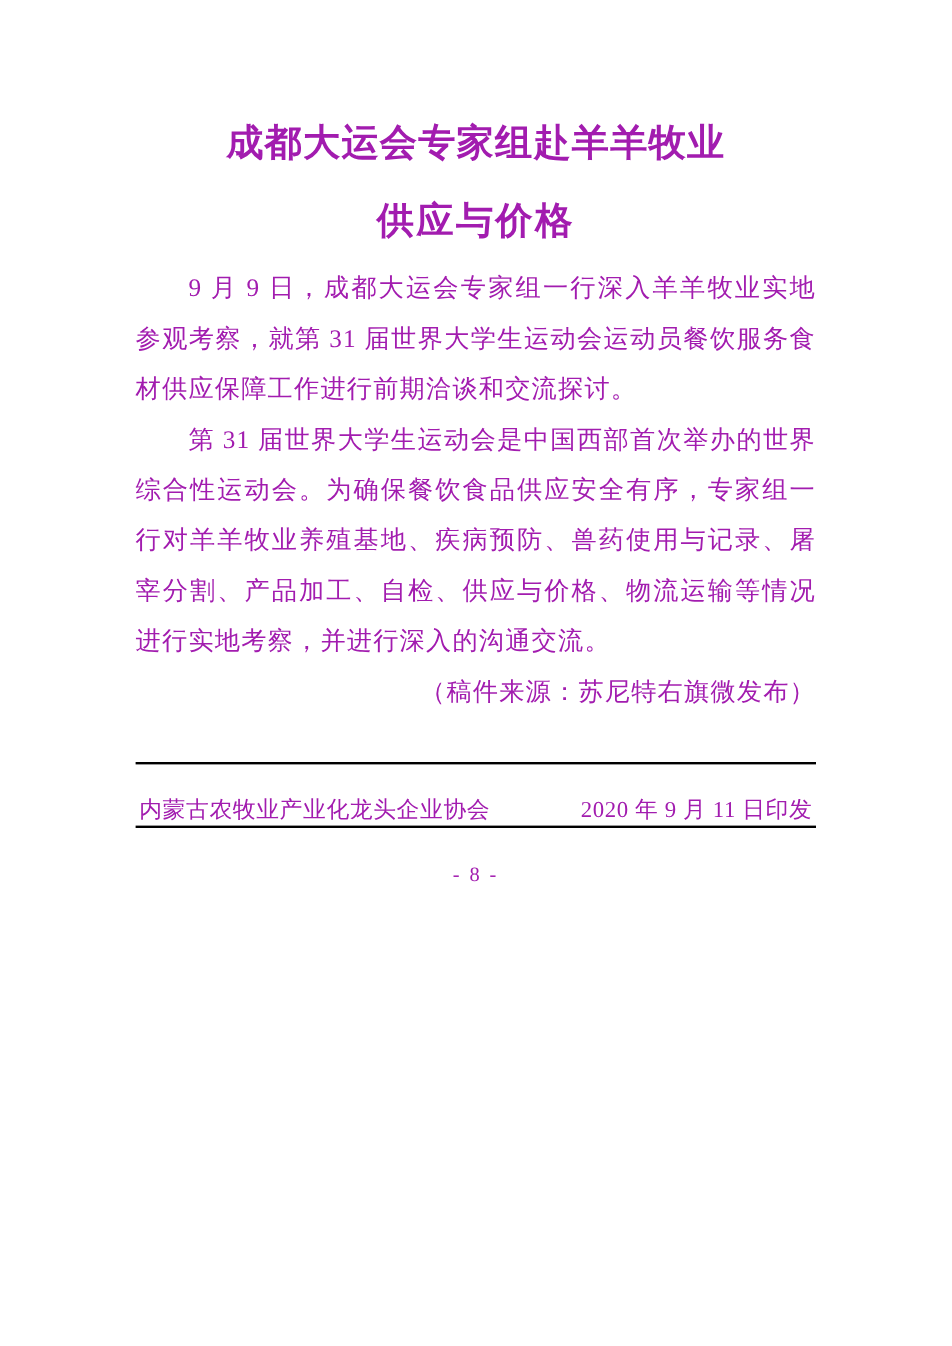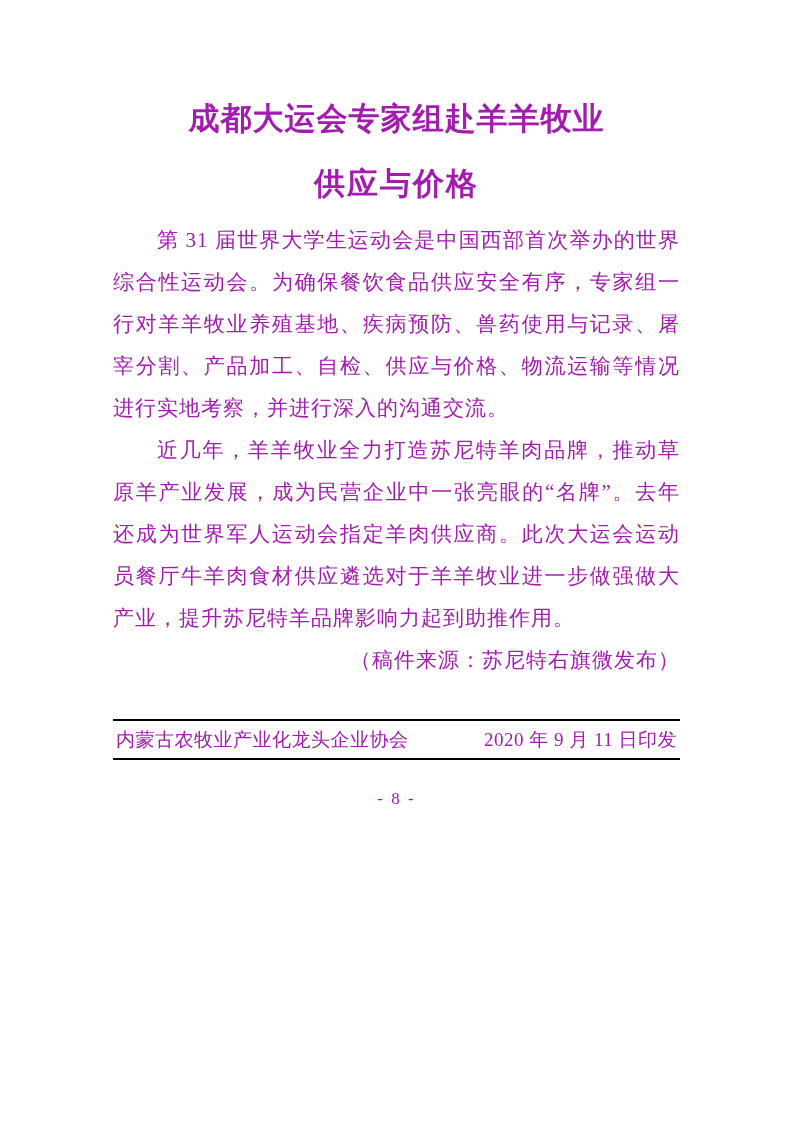--- a/index.html
+++ b/index.html
@@ -49,24 +49,24 @@
     text-indent: 44px;
   }
   .body-text p.source {
     text-indent: 0;
     text-align-last: right;
   }
   .footer-bar {
     margin-top: 38px;
     border-top: 2px solid #000000;
     border-bottom: 2px solid #000000;
-    height: 41px;
+    height: 55px;
     display: flex;
     justify-content: space-between;
-    align-items: center;
+    align-items: flex-end;
     font-size: 19px;
     letter-spacing: 0.5px;
     padding: 0 3px;
   }
   .page-number {
     margin-top: 29px;
     text-align: center;
     font-size: 17px;
     letter-spacing: 2px;
   }
@@ -74,22 +74,22 @@
 </head>
 <body>
 
 <div class="page">
 
   <h1 class="title-line1">成都大运会专家组赴羊羊牧业</h1>
 
   <h1 class="title-line2">供应与价格</h1>
 
   <div class="body-text">
+    <p>9 月 9 日，成都大运会专家组一行深入羊羊牧业实地参观考察，就第 31 届世界大学生运动会运动员餐饮服务食材供应保障工作进行前期洽谈和交流探讨。</p>
     <p>第 31 届世界大学生运动会是中国西部首次举办的世界综合性运动会。为确保餐饮食品供应安全有序，专家组一行对羊羊牧业养殖基地、疾病预防、兽药使用与记录、屠宰分割、产品加工、自检、供应与价格、物流运输等情况进行实地考察，并进行深入的沟通交流。</p>
-    <p>近几年，羊羊牧业全力打造苏尼特羊肉品牌，推动草原羊产业发展，成为民营企业中一张亮眼的“名牌”。去年还成为世界军人运动会指定羊肉供应商。此次大运会运动员餐厅牛羊肉食材供应遴选对于羊羊牧业进一步做强做大产业，提升苏尼特羊品牌影响力起到助推作用。</p>
     <p class="source">（稿件来源：苏尼特右旗微发布）</p>
   </div>
 
   <div class="footer-bar">
     <span>内蒙古农牧业产业化龙头企业协会</span>
     <span>2020 年 9 月 11 日印发</span>
   </div>
 
   <div class="page-number">- 8 -</div>
 

